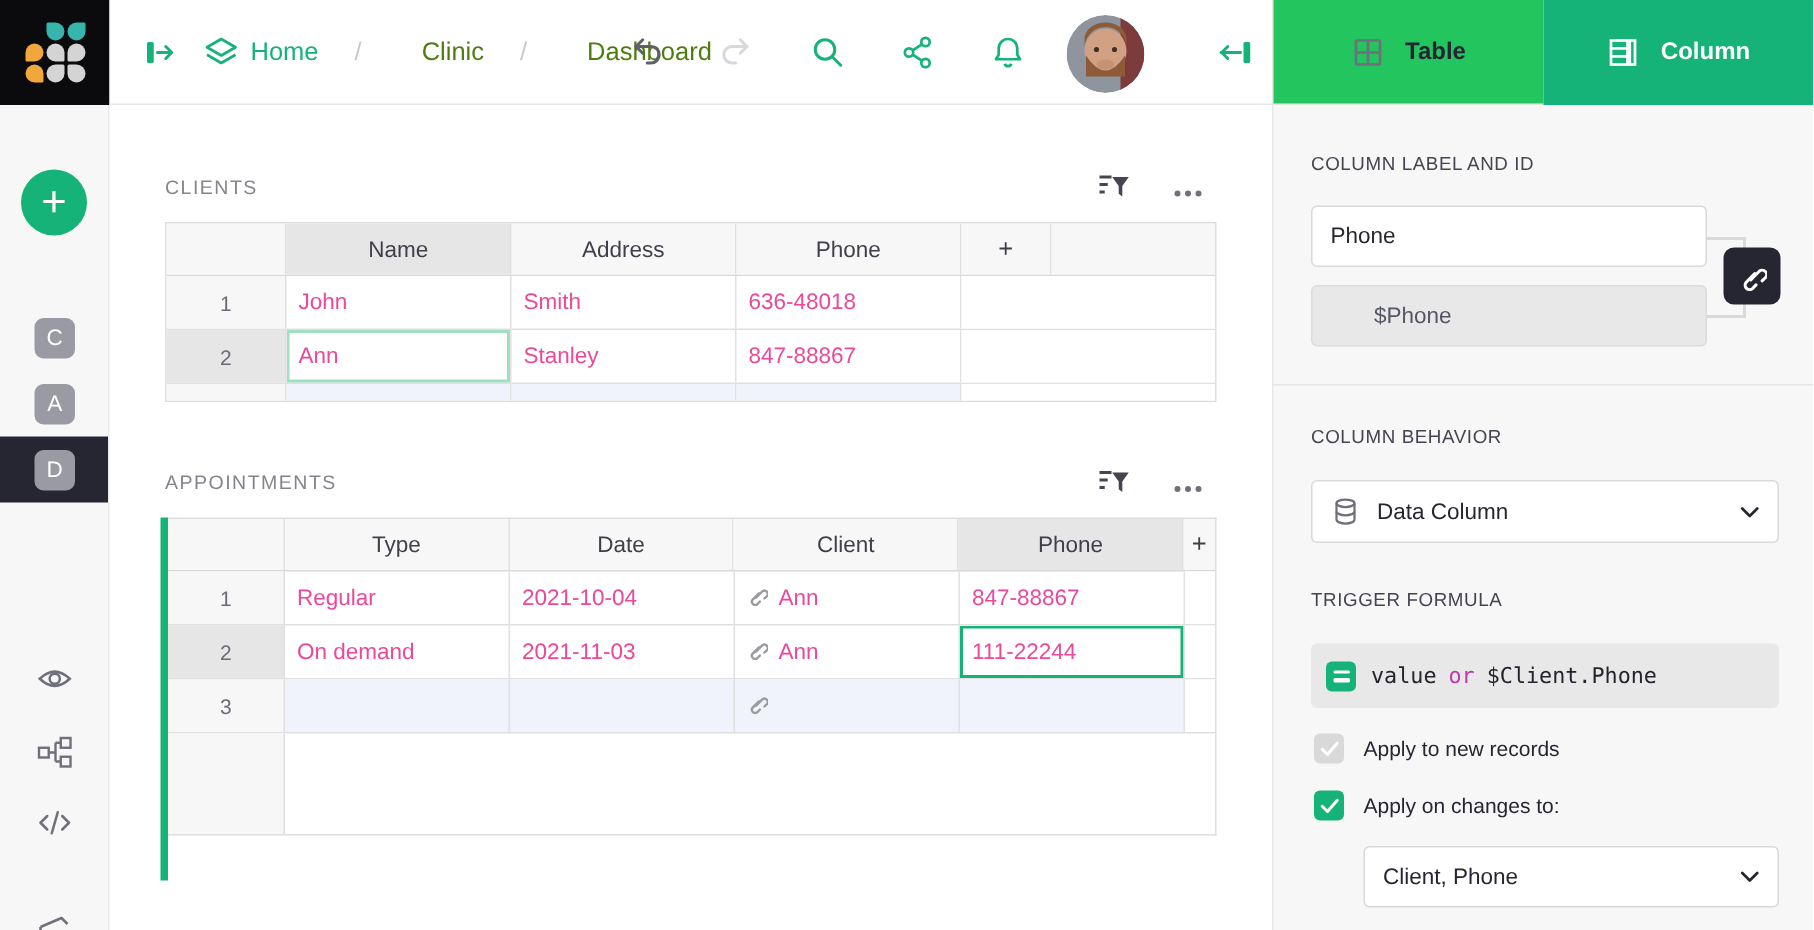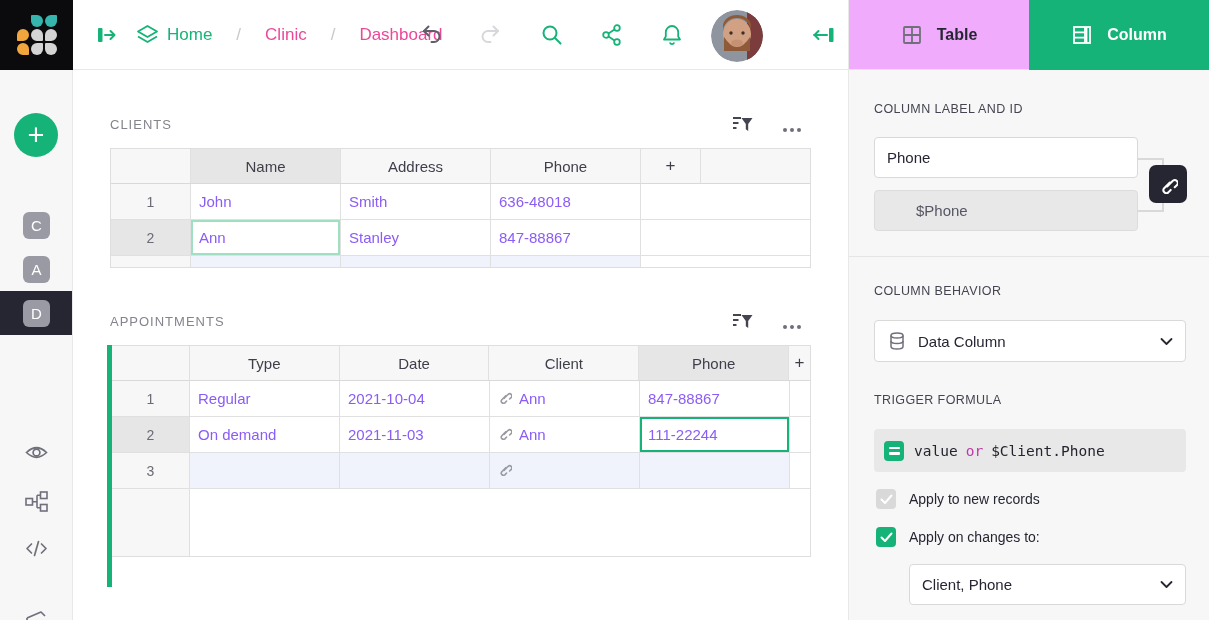--- a/index.html
+++ b/index.html
@@ -14,21 +14,21 @@
   .p-teal { background:#35b5ae; }
   .p-orange { background:#f2a73d; }
   .p-gray { background:#d4d4d4; }
 
   
   .topbar { position:absolute; left:73px; top:0; width:775px; height:70px; background:#fff; border-bottom:1px solid #e8e8e8; }
   .tb-icon { position:absolute; top:23px; width:24px; height:24px; cursor:pointer; }
   .breadcrumb { position:absolute; left:94px; top:0; height:70px; display:flex; align-items:center; font-size:17px; gap:24px; }
   .bc-home { color:#16b378; }
   .bc-sep { color:#c8c8cf; }
-  .bc-item { color:#ec4899; }
+  .bc-item { color:#4d7c0f;margin-left:16px; }
   .avatar { position:absolute; left:638px; top:10px; width:52px; height:52px; border-radius:50%; overflow:hidden; cursor:pointer; }
 
   
   .sidebar { position:absolute; left:0; top:70px; width:73px; height:550px; background:#f7f7f7; border-right:1px solid #e8e8e8; overflow:hidden; }
   .add-btn { position:absolute; left:14px; top:43px; width:44px; height:44px; border-radius:50%; background:#16b378; color:#fff; font-size:29px; font-weight:300; display:flex; align-items:center; justify-content:center; cursor:pointer; line-height:1; }
   .page-item { position:absolute; left:0; width:73px; height:44px; display:flex; align-items:center; justify-content:center; cursor:pointer; }
   .page-item.active { background:#262633; }
   .page-badge { width:27px; height:27px; border-radius:6px; background:#9a9aa4; color:#fff; font-size:15px; display:flex; align-items:center; justify-content:center; }
   .side-icon { position:absolute; left:24px; width:25px; height:25px; cursor:pointer; }
 
@@ -37,21 +37,21 @@
   .widget { position:absolute; }
   .widget-head { position:relative; height:36px; }
   .widget-title { position:absolute; left:0; top:5px; font-size:13px; letter-spacing:1px; color:#84848d; }
   .appts .widget-title { left:3px; }
   .icon-filter { position:absolute; right:57px; top:2px; width:23px; height:22px; cursor:pointer; }
   .icon-dots { position:absolute; right:8px; top:8px; width:22px; height:8px; cursor:pointer; }
 
   .grid { background:#fff; border:1px solid #dedede; overflow:hidden; position:relative; }
   .g-row { display:flex; border-bottom:1px solid #e0e0e0; height:36px; }
   .g-header { height:35px; border-bottom:1px solid #d9d9d9; }
-  .g-cell { border-right:1px solid #e0e0e0; height:100%; display:flex; align-items:center; padding:0 8px; font-size:15px; color:#8b5cf6; overflow:hidden; white-space:nowrap; }
+  .g-cell { border-right:1px solid #e0e0e0; height:100%; display:flex; align-items:center; padding:0 8px; font-size:15px; color:#ec4899; overflow:hidden; white-space:nowrap; }
   .g-header .g-cell { background:#f7f7f7; justify-content:center; color:#3f3f4c; }
   .g-header .g-cell.sel { background:#e6e6e6; }
   .g-num { width:80px; justify-content:center; color:#6b6b76; font-size:14px; background:#f7f7f7; }
   .g-num.sel { background:#e6e6e6; }
   .w-c { width:150px; }
   .g-plus { width:60px; justify-content:center; font-size:17px; color:#454552; }
   .g-rest { flex:1; border-right:none; }
   .g-row .g-rest { background:#fff; }
   .addrow .w-c { background:#f1f3fc; }
   .addrow .g-plus, .addrow .g-rest { background:#fff; }
@@ -64,21 +64,21 @@
   .active-bar { position:absolute; left:0; top:0; width:5px; height:242px; background:#16b378; z-index:2; }
   .appt-num { width:78px; }
   .g-plus-part { width:21px; justify-content:center; font-size:17px; color:#454552; border-right:none; padding:0; }
   .g-filler { display:flex; height:98px; }
   .filler-num { width:78px; background:#f7f7f7; border-right:1px solid #e0e0e0; }
 
   
   .panel { position:absolute; left:848px; top:0; width:361px; height:620px; background:#f7f7f7; border-left:1px solid #e8e8e8; }
   .panel-tabs { display:flex; height:70px; border-bottom:1px solid #e5e5e5; }
   .tab { flex:1; display:flex; align-items:center; justify-content:center; gap:14px; font-size:16px; font-weight:600; cursor:pointer; }
-  .tab-table { color:#262633; background:#f0abfc; }
+  .tab-table { color:#262633; background:#22c55e; }
   .tab-column { color:#fff; background:#16b378; height:70px; margin-bottom:-1px; }
   .sect-head { position:absolute; left:25px; font-size:12.5px; letter-spacing:.4px; font-weight:500; color:#454552; }
   .txt-input { position:absolute; left:25px; width:264px; height:41px; border:1px solid #d9d9d9; border-radius:4px; background:#fff; font-family:"Liberation Sans",sans-serif; font-size:15px; color:#262633; padding:0 12px; outline:none; }
   .txt-input.disabled { background:#e8e8e8; border-color:#dcdcdc; color:#565664;padding-left:41px; }
   .bracket { position:absolute; left:289px; top:158px; width:26px; height:54px; border:2px solid #d9d9d9; border-left:none; }
   .link-btn { position:absolute; left:300px; top:165px; width:38px; height:38px; background:#262633; border-radius:7px; display:flex; align-items:center; justify-content:center; cursor:pointer; z-index:2; }
   .divider { position:absolute; left:0; top:256px; width:100%; height:1px; background:#e5e5e5; }
   .dropdown { position:absolute; background:#fff; border:1px solid #d9d9d9; border-radius:4px; display:flex; align-items:center; padding:0 12px; font-size:15px; color:#262633; cursor:pointer; }
   .dd-behavior { left:25px; top:320px; width:312px; height:42px; gap:11px; }
   .dd-changes { left:60px; top:564px; width:277px; height:41px; }

